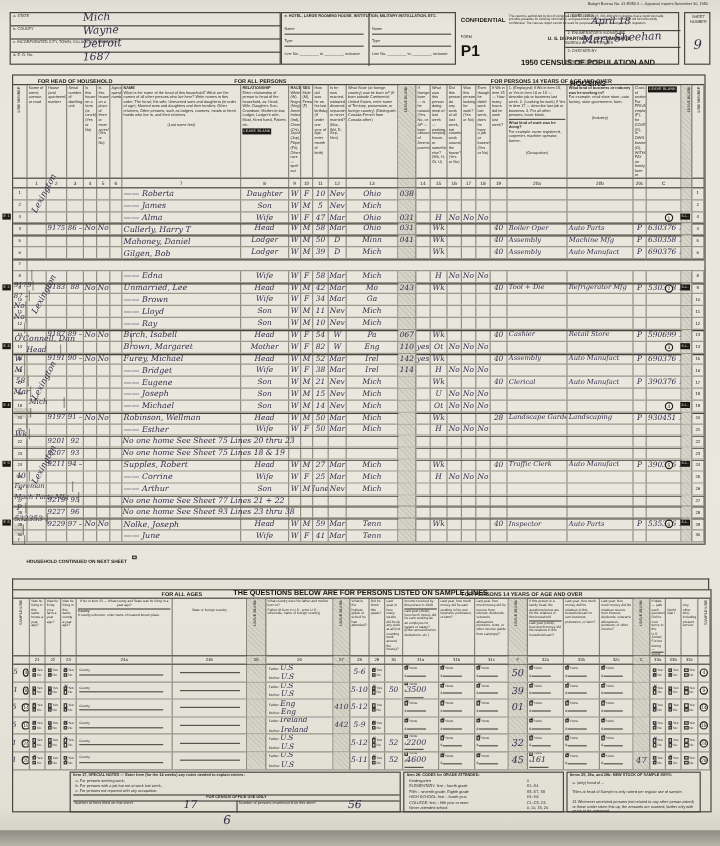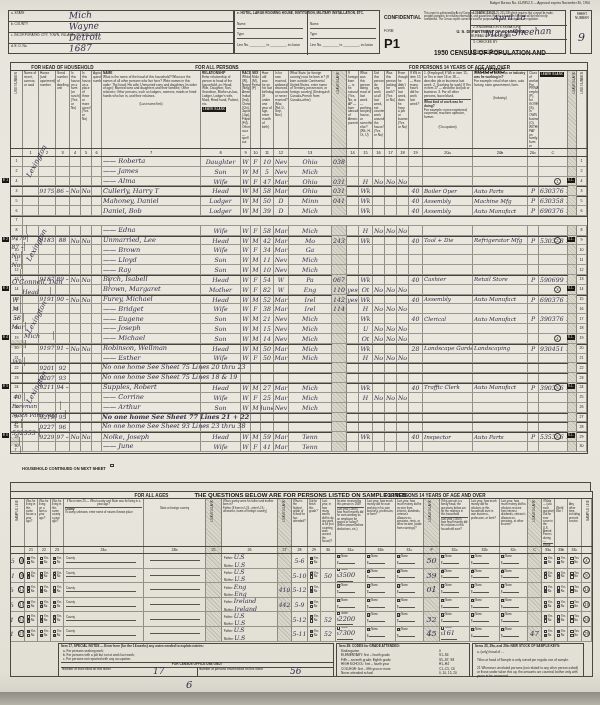--- a/index.html
+++ b/index.html
@@ -501,21 +501,21 @@
           <div class="cell" style="width: 12px;">
             <span class="num" style="font-size:3.6px">6</span>
           </div>
           <div class="cell" style="width: 16px;"></div>
           <div class="cell" style="width: 17px;"></div>
           <div class="cell" style="width: 14px;"></div>
           <div class="cell" style="width: 11px;"></div>
           <div class="cell" style="width: 11px;"></div>
           <div class="cell" style="width: 10px;"></div>
           <div class="cell cl" style="width: 99px;">
-            <span class="hw" style="font-size:6.6px;white-space:nowrap">Daniel,  Bob</span>
+            <span class="hw" style="font-size:6.6px;white-space:nowrap">Gilgen,  Bob</span>
           </div>
           <div class="cell" style="width: 40px;">
             <span class="hw" style="font-size:6.2px;white-space:nowrap">Lodger</span>
           </div>
           <div class="cell" style="width: 10px;">
             <span class="hw" style="font-size:6.2px;white-space:nowrap">W</span>
           </div>
           <div class="cell" style="width: 10px;">
             <span class="hw" style="font-size:6.2px;white-space:nowrap">M</span>
           </div>
@@ -1717,21 +1717,21 @@
           <div class="cell" style="width: 12px;"></div>
           <div class="cell" style="width: 14px;"></div>
           <div class="cell" style="width: 50px;"></div>
           <div class="cell" style="width: 55px;"></div>
           <div class="cell" style="width: 11px;"></div>
           <div class="cell" style="width: 29px;"></div>
           <div class="cell shade" style="width: 9px;"></div>
           <div class="cell" style="width: 10px;">
             <span class="num" style="font-size:3.6px">27</span>
           </div>
-          <div class="hw" style="position: absolute; left: 91px; top: 0px; font-size: 6.4px; white-space: nowrap; z-index: 3; font-weight: bold;">No one home      See    Sheet  77      Lines 21 + 22</div>
+          <div class="hw" style="position: absolute; left: 91px; top: 0px; font-size: 6.4px; white-space: nowrap; z-index: 3;">No one home      See    Sheet  77      Lines 21 + 22</div>
         </div>
         <div class="rowline hh" style="height: 9.83px;">
           <div class="cell" style="width: 12px;">
             <span class="num" style="font-size:3.6px">28</span>
           </div>
           <div class="cell" style="width: 16px;"></div>
           <div class="cell" style="width: 17px;">
             <span class="hw" style="font-size:5.8px;white-space:nowrap">9227</span>
           </div>
           <div class="cell" style="width: 14px;">
@@ -2372,21 +2372,21 @@
           <div class="cell" style="width: 16px;">
             <span class="hw" style="font-size:6.2px">5-11</span>
           </div>
           <div class="cell" style="width: 13px;">
             <span class="pt" style="font-size:2.8px"><span class="cb x"></span> Yes<br><span class="cb"></span> No</span>
           </div>
           <div class="cell" style="width: 15px;">
             <span class="hw" style="font-size:6.2px">52</span>
           </div>
           <div class="cell" style="width: 30px;">
-            <span class="pt" style="font-size:2.8px;display:block;width:100%;padding-left:1px"><span class="cb"></span> None<br>$<span class="hw" style="font-size:6.5px">7300</span><span style="display:inline-block;border-bottom:.6px solid #56544b;width:16px"></span></span>
+            <span class="pt" style="font-size:2.8px;display:block;width:100%;padding-left:1px"><span class="cb"></span> None<br>$<span class="hw" style="font-size:6.5px">4600</span><span style="display:inline-block;border-bottom:.6px solid #56544b;width:16px"></span></span>
           </div>
           <div class="cell" style="width: 30px;">
             <span class="pt" style="font-size:2.8px;display:block;width:100%;padding-left:1px"><span class="cb x"></span> None<br>$<span class="hw" style="font-size:6.5px"></span><span style="display:inline-block;border-bottom:.6px solid #56544b;width:16px"></span></span>
           </div>
           <div class="cell" style="width: 28px;">
             <span class="pt" style="font-size:2.8px;display:block;width:100%;padding-left:1px"><span class="cb x"></span> None<br>$<span class="hw" style="font-size:6.5px"></span><span style="display:inline-block;border-bottom:.6px solid #56544b;width:16px"></span></span>
           </div>
           <div class="cell shade" style="width: 16px;">
             <span class="hw" style="font-size:8px">45</span>
           </div>

